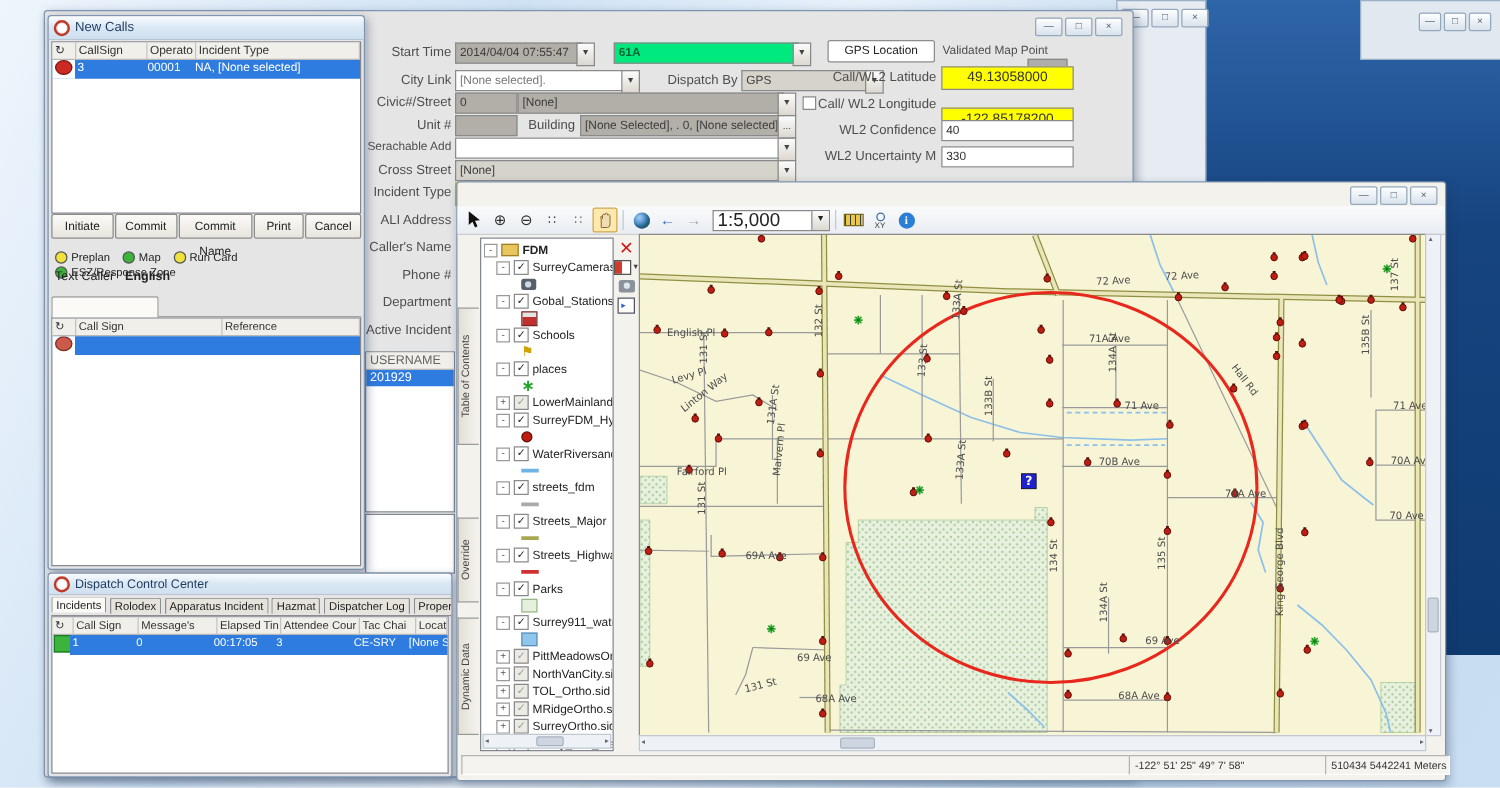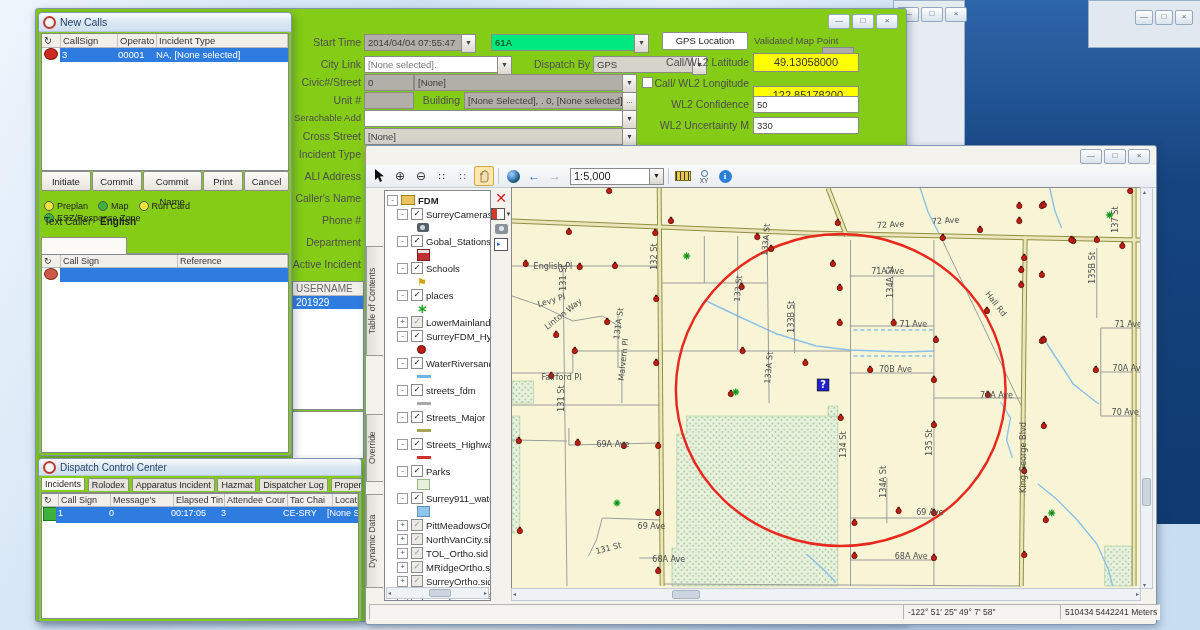--- a/index.html
+++ b/index.html
@@ -1,21 +1,21 @@
 <!DOCTYPE html>
 <html><head>
 <meta charset="utf-8">
 <style>
   html,body{margin:0;padding:0;width:1200px;height:630px;overflow:hidden;
     font-family:"Liberation Sans","DejaVu Sans",sans-serif;font-size:10px;color:#222;}
   .abs{position:absolute;}
   #desktop{position:absolute;inset:0;background:linear-gradient(115deg,#eef5fc 0%,#cfe2f4 28%,#e6f0fa 46%,#bed7ee 75%,#cadef2 100%);}
   #darkblue{position:absolute;left:960px;top:0;width:240px;height:524px;
     background:linear-gradient(180deg,#2e66aa 0%,#16447f 35%,#0f3a70 100%);}
-  .win{position:absolute;background:#84cc16;border:1px solid #7f96b1;border-radius:3px;
+  .win{position:absolute;background:#e5e5e5;border:1px solid #7f96b1;border-radius:3px;
     box-shadow:2px 3px 8px rgba(30,50,80,.35);}
   .titlebar{position:absolute;left:0;top:0;right:0;height:18px;border-radius:3px 3px 0 0;
     background:linear-gradient(#fbfdff,#dce9f5 45%,#cfe0ef);border-bottom:1px solid #b5c6d8;
     display:flex;align-items:center;padding-left:4px;color:#1e3a5f;font-size:10.5px;}
   .appico{width:9px;height:9px;border:2px solid #bf3a2b;border-radius:50%;background:#fff;
     box-shadow:inset 0 0 0 1px #e8e8e8;margin-right:4px;flex:0 0 auto;}
   .wbtns{position:absolute;top:3px;display:flex;gap:2px;}
   .wbtn{width:20px;height:13px;border:1px solid #93a8bd;border-radius:2px;
     background:linear-gradient(#fdfefe,#d9e3ec);font-size:8px;line-height:12px;text-align:center;color:#4e5f70;}
   .panel-white{background:#fff;border:1px solid #828790;position:absolute;}
@@ -160,21 +160,21 @@
   <div class="flabel" style="left:718px;top:26px;width:95px;text-align:left;font-size:9.5px;">Validated Map Point</div>
   <div class="abs" style="left:786px;top:38px;width:30px;height:12px;background:#b0aeaa;border:1px solid #8a8a8a;"></div>
 
   <div class="flabel" style="left:615px;top:47px;width:98px;">Call/WL2 Latitude</div>
   <div class="field yellow-f" style="left:717px;top:44px;width:98px;height:15px;line-height:15px;">49.13058000</div>
 
   <div class="flabel" style="left:615px;top:68px;width:98px;">Call/ WL2 Longitude</div>
   <div class="field yellow-f" style="left:717px;top:77px;width:98px;height:15px;line-height:15px;">-122.85178200</div>
 
   <div class="flabel" style="left:615px;top:89px;width:98px;">WL2 Confidence</div>
-  <div class="field" style="left:717px;top:87px;width:98px;">50</div>
+  <div class="field" style="left:717px;top:87px;width:98px;">40</div>
 
   <div class="flabel" style="left:612px;top:110px;width:101px;">WL2 Uncertainty M</div>
   <div class="field" style="left:717px;top:108px;width:98px;">330</div>
 </div>
 
 <div class="win" style="left:38px;top:12px;width:252px;height:442px;z-index:5;">
   <div class="titlebar">
     <span class="appico"></span>
     <span>New Calls</span>
   </div>
@@ -298,21 +298,21 @@
           <path d="M3,12 L3,6 Q2,3 3,3 Q4,3 4,5 L4,2 Q5,0.5 6,2 L6,1 Q7,-0.5 8,1 L8,2 Q9,1 10,2.5 L10,9 Q10,12 8,12 Z" fill="#f2dcb4" stroke="#8a6a3a" stroke-width="0.8"></path>
         </svg>
     </span>
     <span class="tbsep"></span>
     <span class="tbi">
       <span style="width:13px;height:13px;border-radius:50%;background:radial-gradient(circle at 35% 32%,#9ed0f4,#2b6cb8 62%,#184a8a);box-shadow:inset -2px -2px 3px rgba(20,80,30,.45);"></span>
     </span>
     <span class="tbi" style="color:#2b64c8;font-weight:bold;">←</span>
     <span class="tbi" style="color:#a8a8a8;font-weight:bold;">→</span>
     <span style="display:inline-flex;margin-left:4px;border:1px solid #8a8a8a;background:#fff;height:15px;align-items:center;">
-      <span style="width:72px;padding:0 3px;font-size:11px;">1:5,000</span>
+      <span style="width:72px;padding:0 3px;font-size:15px;">1:5,000</span>
       <span style="width:13px;height:15px;border-left:1px solid #8a8a8a;background:linear-gradient(#fcfcfc,#dcd8d0);text-align:center;font-size:7px;line-height:14px;">▼</span>
     </span>
     <span class="tbsep"></span>
     <span class="tbi">
       <span style="width:14px;height:8px;background:repeating-linear-gradient(90deg,#3a3a3a 0 1px,#e8c84a 1px 4px);border:1px solid #7a6a20;"></span>
     </span>
     <span class="tbi" style="flex-direction:column;font-size:6.5px;color:#444;line-height:5px;">
       <span style="width:5px;height:5px;border-radius:50%;border:1px solid #3a6aaa;margin-bottom:1px;"></span>XY
     </span>
     <span class="tbi">

